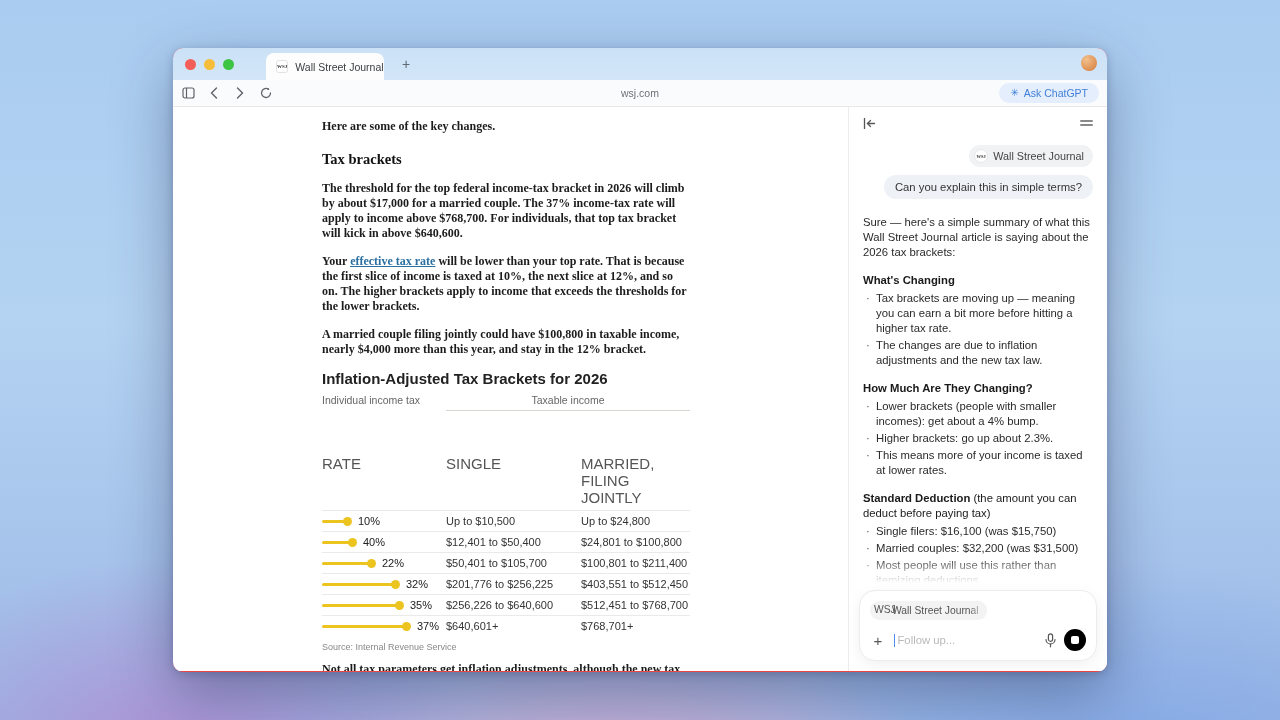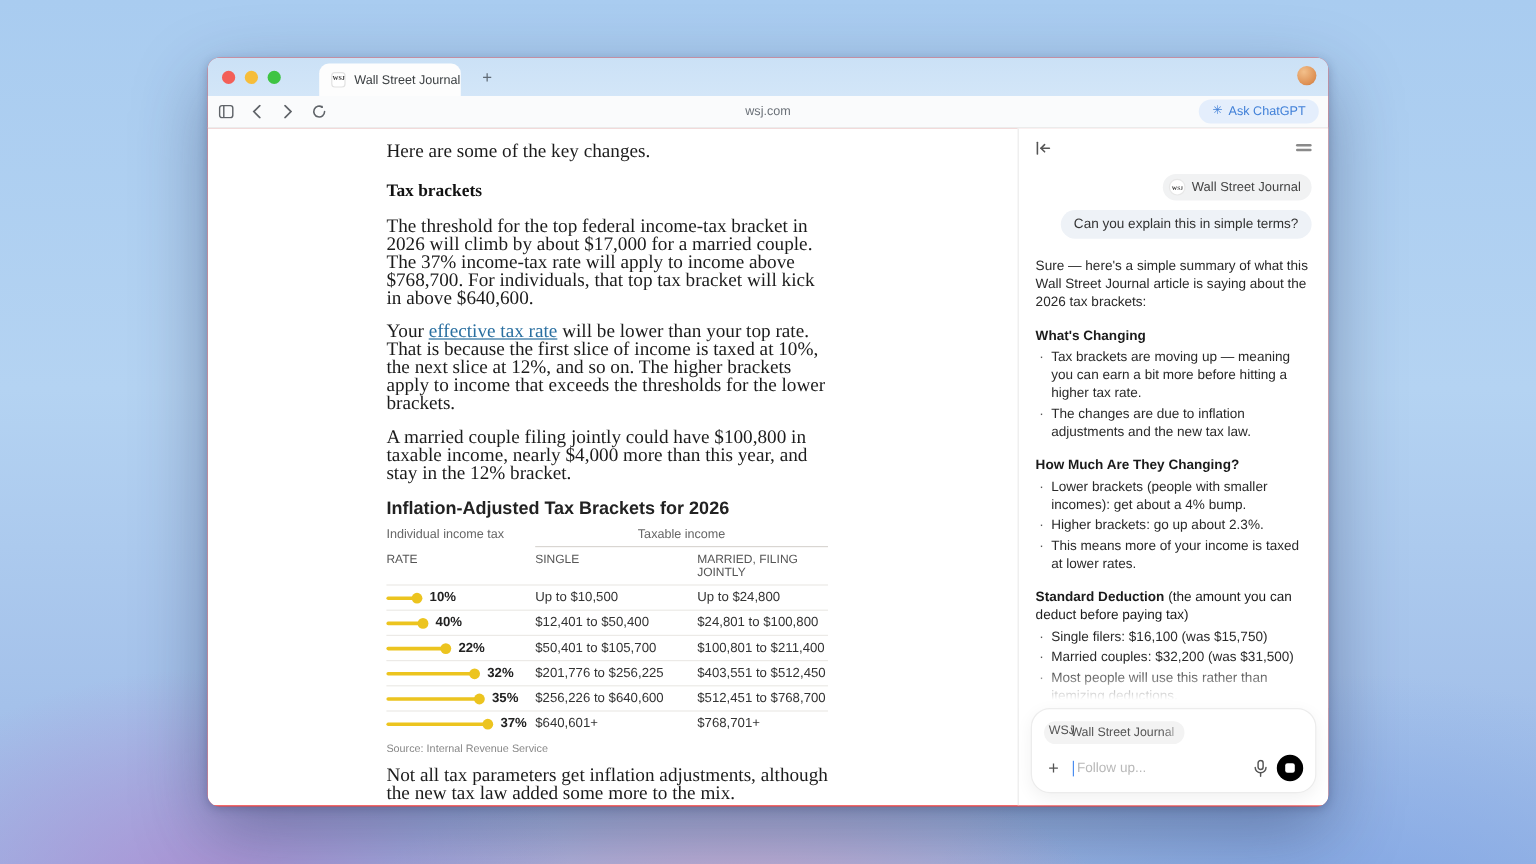--- a/index.html
+++ b/index.html
@@ -40,35 +40,35 @@
   .tool-ic svg { display:block; }
   .url { position:absolute; left:50%; transform:translateX(-50%); font-size:10.5px; color:#6b7178; }
   .askgpt { position:absolute; right:8px; display:flex; align-items:center; gap:5px;
     background:#e4eefc; border-radius:13px; padding:4px 11px; color:#4180d8; font-size:10.5px; }
   .gpt-flower { font-size:10px; line-height:1; color:#4180d8; }
   
   .content { display:flex; height:564px; background:#fff; }
   
   .article { flex:1; overflow:hidden; font-family:"Liberation Serif","DejaVu Serif",serif; color:#222; }
   .article-col { width:368px; margin-left:149px; padding-top:12px; }
-  .article p { font-size:16px; line-height:15px; margin-bottom:13px; color:#1c1c1c; }
+  .article p { font-size:12px; line-height:15px; margin-bottom:13px; color:#1c1c1c;font-weight:bold; }
   .article h2 { font-size:14.5px; font-weight:bold; margin:17px 0 13px; color:#111; }
   .article a { color:#2a6fa0; text-decoration:underline; }
   
   .tbl { font-family:"Liberation Sans",sans-serif; margin:6px 0 10px; }
   .tbl-title { font-size:15px; font-weight:bold; color:#222; margin-bottom:7px; }
   .tbl-sub { display:grid; grid-template-columns:124px 1fr; font-size:10.5px; color:#666; }
   .tbl-sub .right { text-align:center; border-bottom:1px solid #d9d6d2; padding-bottom:4px; }
-  .tbl-head { display:grid; grid-template-columns:124px 135px 1fr; font-size:10px; color:#555; padding:5px 0 4px; }
+  .tbl-head { display:grid; grid-template-columns:124px 135px 1fr; font-size:15px; color:#555; padding:5px 0 4px;margin-top:39px; }
   .tbl-row { display:grid; grid-template-columns:124px 135px 1fr; font-size:11px; color:#333;
     align-items:center; border-top:1px solid #eceae7; padding:4px 0; }
   .ratecell { display:flex; align-items:center; }
   .bar { position:relative; height:3px; background:#ecc41f; border-radius:2px; flex:0 0 auto; }
   .bar::after { content:''; position:absolute; right:-4px; top:-3px; width:9px; height:9px; border-radius:50%; background:#ecc41f; }
-  .ratelbl { font-weight:bold; font-size:11px; color:#222; margin-left:10px; }
+  .ratelbl { font-weight:normal; font-size:11px; color:#222; margin-left:10px; }
   .tbl-src { font-size:9px; color:#888; margin-top:6px; font-family:"Liberation Sans",sans-serif; }
   
   .sidebar { width:259px; border-left:1px solid #ececec; background:#fff; position:relative; display:flex; flex-direction:column; }
   .sb-head { height:32px; display:flex; align-items:center; justify-content:space-between; padding:0 14px; }
   .sb-ic { color:#555; display:flex; align-items:center; }
   .burger div { width:13px; height:1.6px; background:#8a8a8a; margin:2.2px 0; border-radius:1px; }
   .chat { flex:1; overflow:hidden; padding:6px 14px 0; font-size:11.3px; color:#2a2a2a; position:relative; }
   .chip { display:inline-flex; align-items:center; gap:5px; background:#f1f2f3; border-radius:12px; padding:4px 9px 4px 5px; font-size:10.8px; color:#444; }
   .chip .wsj-dot { width:14px; height:14px; border-radius:50%; background:#fff; display:flex; align-items:center; justify-content:center;
     font-family:"Liberation Serif",serif; font-weight:bold; font-size:4.5px; color:#333; border:1px solid #e7e7e7; }

